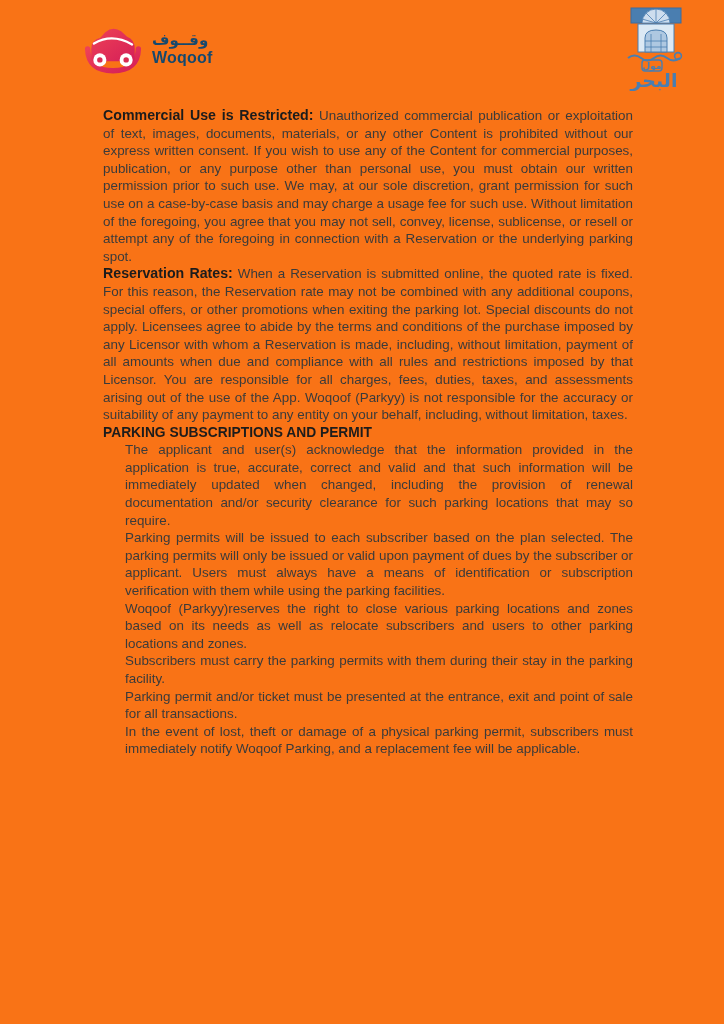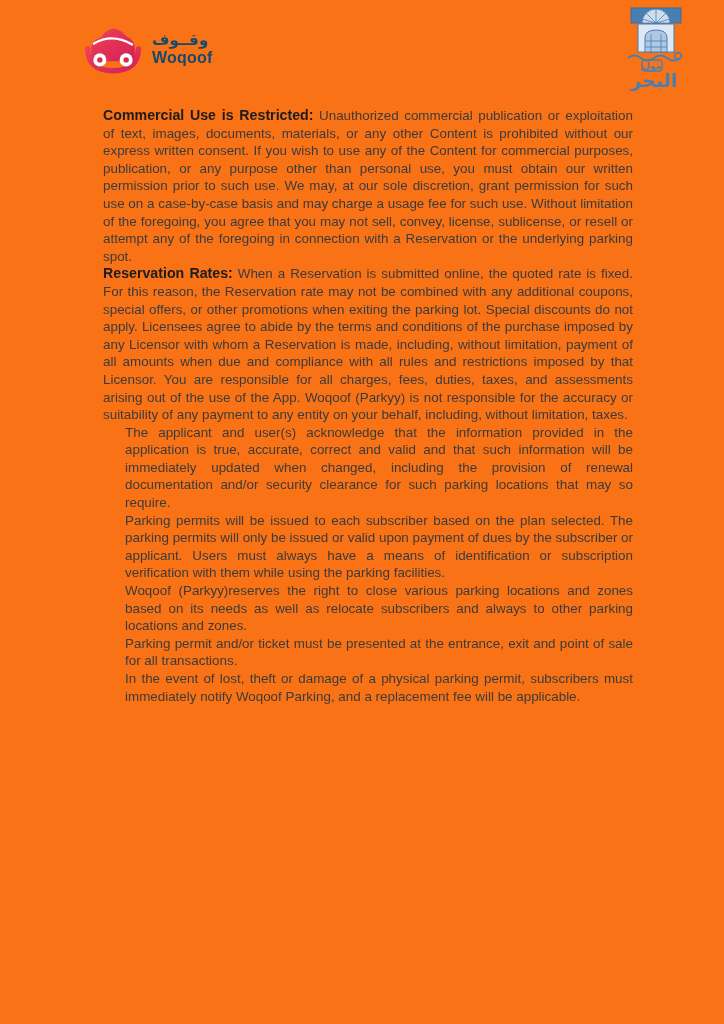--- a/index.html
+++ b/index.html
@@ -102,20 +102,22 @@
         <text x="36" y="62" text-anchor="middle" font-size="9" font-weight="bold" fill="#4a7eb0">مول</text>
         <text x="38" y="80" text-anchor="middle" font-size="19" font-weight="bold" fill="#4a7eb0">البحر</text>
       </svg>
     </div>
 
   </header>
 
   <main class="content" id="terms-content">
       <p class="para lead-para"><span class="lead">Commercial Use is Restricted:</span> <span>Unauthorized commercial publication or exploitation of text, images, documents, materials, or any other Content is prohibited without our express written consent. If you wish to use any of the Content for commercial purposes, publication, or any purpose other than personal use, you must obtain our written permission prior to such use. We may, at our sole discretion, grant permission for such use on a case-by-case basis and may charge a usage fee for such use. Without limitation of the foregoing, you agree that you may not sell, convey, license, sublicense, or resell or attempt any of the foregoing in connection with a Reservation or the underlying parking spot.</span></p>
       <p class="para lead-para"><span class="lead">Reservation Rates:</span> <span>When a Reservation is submitted online, the quoted rate is fixed. For this reason, the Reservation rate may not be combined with any additional coupons, special offers, or other promotions when exiting the parking lot. Special discounts do not apply. Licensees agree to abide by the terms and conditions of the purchase imposed by any Licensor with whom a Reservation is made, including, without limitation, payment of all amounts when due and compliance with all rules and restrictions imposed by that Licensor. You are responsible for all charges, fees, duties, taxes, and assessments arising out of the use of the App. Woqoof (Parkyy) is not responsible for the accuracy or suitability of any payment to any entity on your behalf, including, without limitation, taxes.</span></p>
+      <p class="para heading">PARKING SUBSCRIPTIONS AND PERMIT</p>
       <p class="para indent">The applicant and user(s) acknowledge that the information provided in the application is true, accurate, correct and valid and that such information will be immediately updated when changed, including the provision of renewal documentation and/or security clearance for such parking locations that may so require.</p>
       <p class="para indent">Parking permits will be issued to each subscriber based on the plan selected. The parking permits will only be issued or valid upon payment of dues by the subscriber or applicant. Users must always have a means of identification or subscription verification with them while using the parking facilities.</p>
-      <p class="para indent">Woqoof (Parkyy)reserves the right to close various parking locations and zones based on its needs as well as relocate subscribers and always to other parking locations and zones.</p>
+      <p class="para indent">Woqoof (Parkyy)reserves the right to close various parking locations and zones based on its needs as well as relocate subscribers and users to other parking locations and zones.</p>
+      <p class="para indent">Subscribers must carry the parking permits with them during their stay in the parking facility.</p>
       <p class="para indent">Parking permit and/or ticket must be presented at the entrance, exit and point of sale for all transactions.</p>
       <p class="para indent">In the event of lost, theft or damage of a physical parking permit, subscribers must immediately notify Woqoof Parking, and a replacement fee will be applicable.</p>
     </main>
 
 </div>
 
 </body></html>

